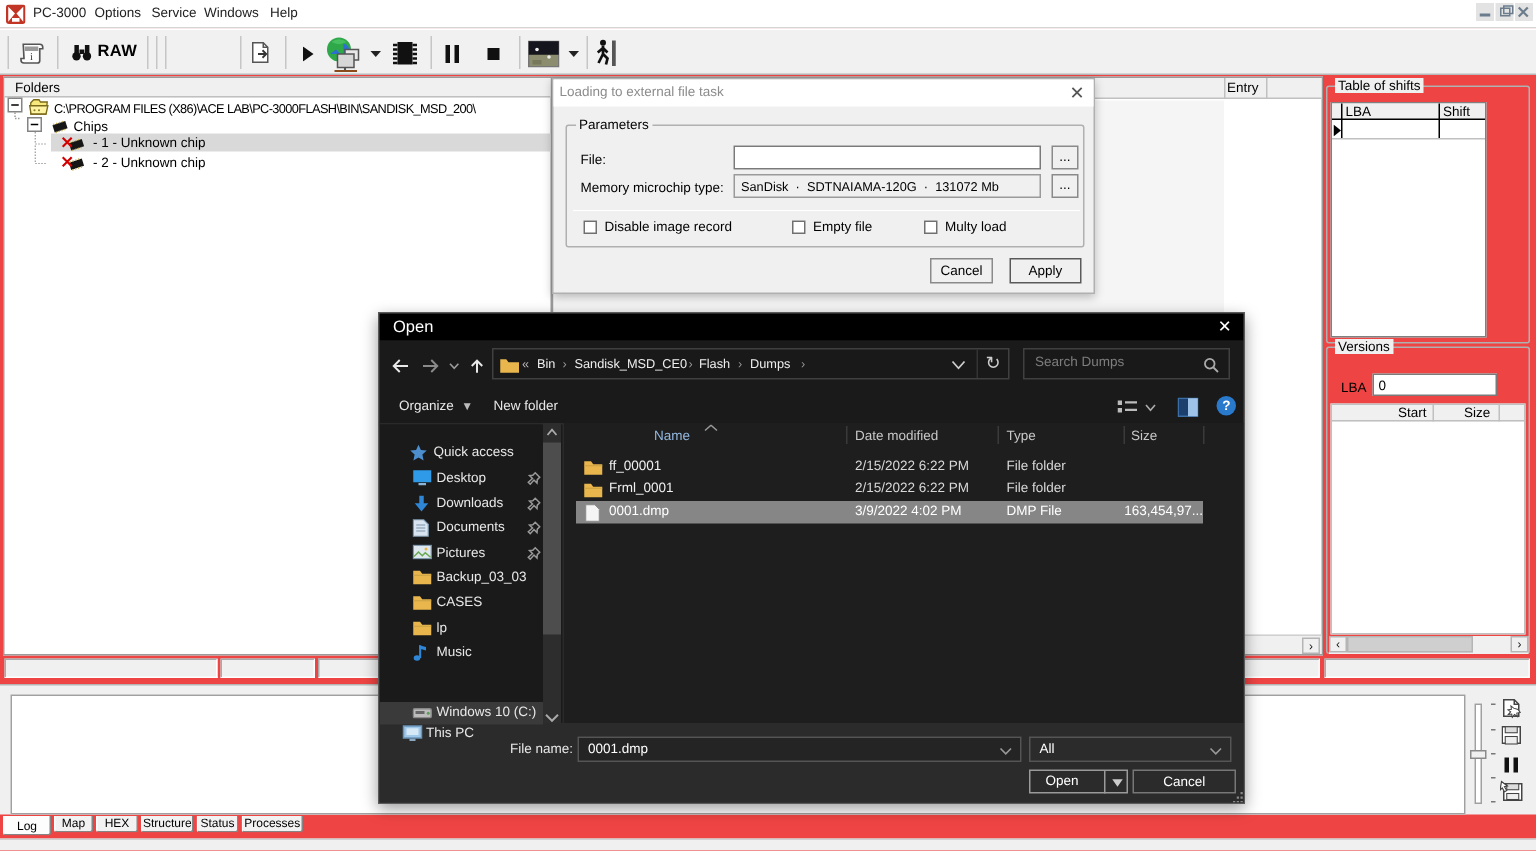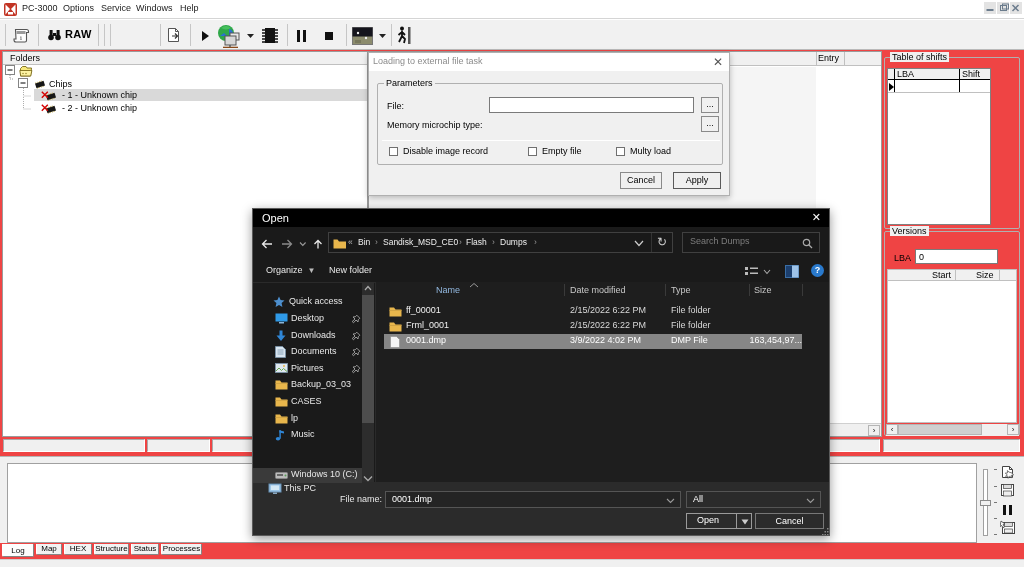--- a/index.html
+++ b/index.html
@@ -124,20 +124,21 @@
     <path d="M10 24 v3 M10 28 h4" stroke="#9a9a9a" stroke-dasharray="1,1" fill="none"></path>
     <path d="M23.5 37 v8 M23.5 45 h8 M23.5 46 v12 M23.5 58 h8" stroke="#999" stroke-width="0.8" stroke-dasharray="1,1" fill="none"></path>
   </svg>
 
   <svg class="abs" style="left:19px;top:65px;" width="15" height="12">
     <path d="M1.5 3.5 l2 -2 h3.5 l1 1.5 h4.5 l-1 8 h-10 z" fill="#f7e97c" stroke="#7a6a1a" stroke-width="0.9"></path>
     <path d="M0.8 5.5 h10.5 l1.6 0 l-1.2 5.5 h-10 z" fill="#fdf3a2" stroke="#7a6a1a" stroke-width="0.9"></path>
     <circle cx="4" cy="8.5" r="0.7" fill="#8a7a20"></circle>
       <circle cx="7" cy="8.5" r="0.7" fill="#8a7a20"></circle>
   </svg>
+  <div class="abs" style="left:36px;top:67px;font-size:8.5px;letter-spacing:-0.4px;">C:\PROGRAM FILES (X86)\ACE LAB\PC-3000FLASH\BIN\SANDISK_MSD_200\</div>
 
   <svg class="abs" style="left:33px;top:79px;" width="14" height="11">
     <g transform="rotate(-18 7 5.5)">
       <rect x="2.5" y="3" width="9" height="5" fill="#161616"></rect>
       <path d="M3.5 2.2 v1 M5.5 2.2 v1 M7.5 2.2 v1 M9.5 2.2 v1 M3.5 7.8 v1 M5.5 7.8 v1 M7.5 7.8 v1 M9.5 7.8 v1" stroke="#c8b050" stroke-width="0.8"></path>
     </g>
   </svg>
   <div class="abs" style="left:49px;top:79px;">Chips</div>
 
   <svg class="abs" style="left:41px;top:91px;" width="18" height="11">
@@ -254,20 +255,21 @@
     <div style="position:absolute;left:0;top:0;width:100%;height:18px;background:#fff;">
       <div style="position:absolute;left:4px;top:3px;color:#8c8c8c;">Loading to external file task</div>
       <div style="position:absolute;right:6px;top:2px;color:#555;font-size:12px;">✕</div>
     </div>
     <div style="position:absolute;left:8px;top:30px;width:346px;height:82px;border:1px solid #b0b0b0;border-radius:2px;">
       <div style="position:absolute;left:6px;top:-6px;background:#f0f0f0;padding:0 2px;">Parameters</div>
       <div style="position:absolute;left:9px;top:17px;">File:</div>
       <div style="position:absolute;left:111px;top:13px;width:205px;height:16px;background:#fff;border:1px solid #7a7a7a;"></div>
       <div style="position:absolute;left:323px;top:13px;width:18px;height:16px;background:#f0f0f0;border:1px solid #8a8a8a;text-align:center;line-height:12px;">...</div>
       <div style="position:absolute;left:9px;top:36px;">Memory microchip type:</div>
+      <div style="position:absolute;left:111px;top:32px;width:205px;height:16px;background:#f0f0f0;border:1px solid #9a9a9a;padding:2px 4px;font-size:8.5px;">SanDisk &nbsp;·&nbsp; SDTNAIAMA-120G &nbsp;·&nbsp; 131072 Mb</div>
       <div style="position:absolute;left:323px;top:32px;width:18px;height:16px;background:#f0f0f0;border:1px solid #8a8a8a;text-align:center;line-height:12px;">...</div>
       <div style="position:absolute;left:4px;top:56px;width:338px;height:1px;background:#d5d5d5;border-bottom:1px solid #fff;"></div>
       <div style="position:absolute;left:11px;top:63px;width:9px;height:9px;background:#fff;border:1px solid #707070;"></div>
       <div style="position:absolute;left:25px;top:62px;">Disable image record</div>
       <div style="position:absolute;left:150px;top:63px;width:9px;height:9px;background:#fff;border:1px solid #707070;"></div>
       <div style="position:absolute;left:164px;top:62px;">Empty file</div>
       <div style="position:absolute;left:238px;top:63px;width:9px;height:9px;background:#fff;border:1px solid #707070;"></div>
       <div style="position:absolute;left:252px;top:62px;">Multy load</div>
     </div>
     <div style="position:absolute;left:251px;top:119px;width:42px;height:17px;background:#f0f0f0;border:1px solid #8a8a8a;text-align:center;line-height:15px;">Cancel</div>

